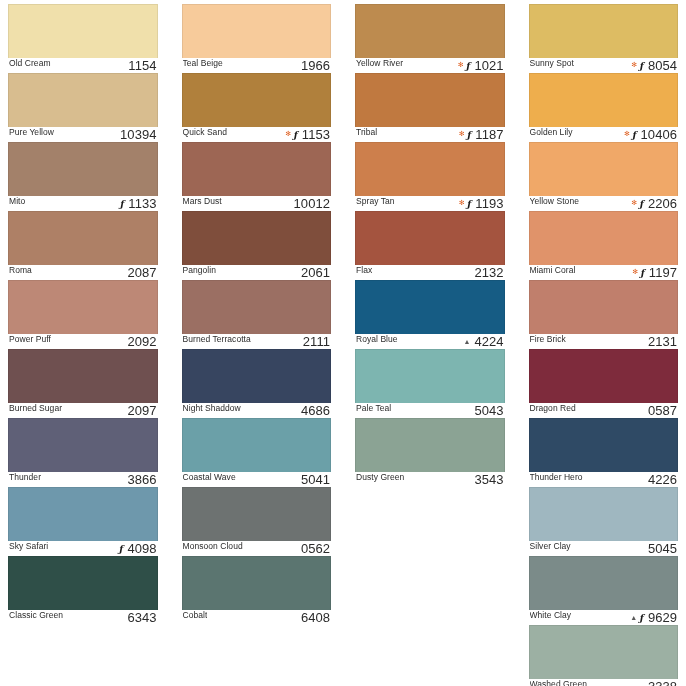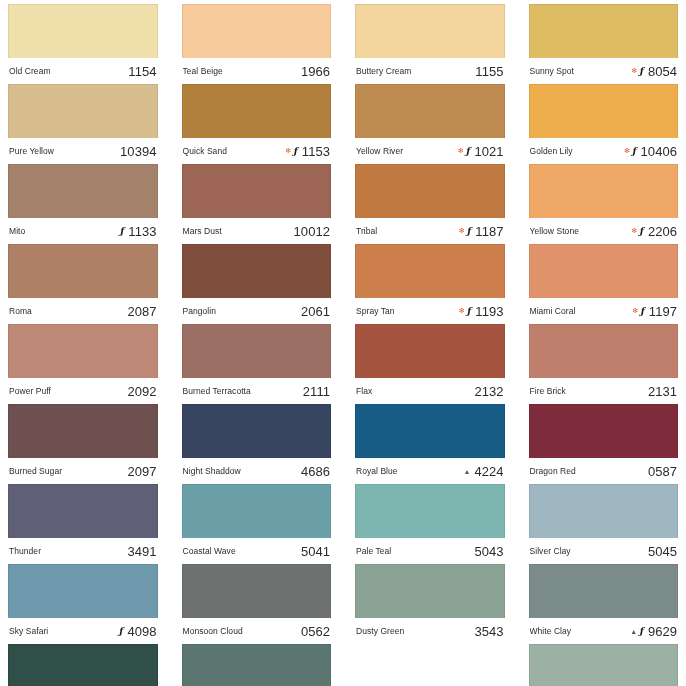--- a/index.html
+++ b/index.html
@@ -19,22 +19,21 @@
   .col { display: flex; flex-direction: column; }
   .swatch-cell { display: flex; flex-direction: column; }
   .chip {
     height: 54px;
     width: 100%;
     border: 1px solid rgba(0,0,0,0.07);
     border-bottom: none;
   }
   .label-row {
     display: flex;
-    align-items: center;
-    height: 26px;
+    height: 15px;
     padding: 0 1px;
     font-size: 8.5px;
     color: #2b2b2b;
     letter-spacing: 0.05px;
     white-space: nowrap;
     overflow: hidden;
   }
   .cname { flex: 0 1 auto; overflow: hidden; text-overflow: clip; }
   .spacer { flex: 1 1 auto; }
   .icons {
@@ -106,21 +105,21 @@
           <span class="cname">Burned Sugar</span>
           <span class="spacer"></span>
           <span class="code">2097</span>
         </div>
       </div>
       <div class="swatch-cell">
         <div class="chip" style="background: rgb(95, 96, 119);"></div>
         <div class="label-row">
           <span class="cname">Thunder</span>
           <span class="spacer"></span>
-          <span class="code">3491</span>
+          <span class="code">3866</span>
         </div>
       </div>
       <div class="swatch-cell">
         <div class="chip" style="background: rgb(110, 152, 172);"></div>
         <div class="label-row">
           <span class="cname">Sky Safari</span>
           <span class="spacer"></span>
           <span class="icons">
             <span class="ic-f">ƒ</span>
           </span>
@@ -209,28 +208,20 @@
         <div class="chip" style="background: rgb(91, 117, 112);"></div>
         <div class="label-row">
           <span class="cname">Cobalt</span>
           <span class="spacer"></span>
           <span class="code">6408</span>
         </div>
       </div>
     </div>
     <div class="col">
       <div class="swatch-cell">
-        <div class="chip" style="background: rgb(242, 212, 157);"></div>
-        <div class="label-row">
-          <span class="cname">Buttery Cream</span>
-          <span class="spacer"></span>
-          <span class="code">1155</span>
-        </div>
-      </div>
-      <div class="swatch-cell">
         <div class="chip" style="background: rgb(189, 139, 79);"></div>
         <div class="label-row">
           <span class="cname">Yellow River</span>
           <span class="spacer"></span>
           <span class="icons">
             <span class="ic-star">✻</span>
             <span class="ic-f">ƒ</span>
           </span>
           <span class="code">1021</span>
         </div>
@@ -351,20 +342,28 @@
           <span class="spacer"></span>
           <span class="code">2131</span>
         </div>
       </div>
       <div class="swatch-cell">
         <div class="chip" style="background: rgb(126, 43, 60);"></div>
         <div class="label-row">
           <span class="cname">Dragon Red</span>
           <span class="spacer"></span>
           <span class="code">0587</span>
+        </div>
+      </div>
+      <div class="swatch-cell">
+        <div class="chip" style="background: rgb(47, 74, 101);"></div>
+        <div class="label-row">
+          <span class="cname">Thunder Hero</span>
+          <span class="spacer"></span>
+          <span class="code">4226</span>
         </div>
       </div>
       <div class="swatch-cell">
         <div class="chip" style="background: rgb(159, 183, 192);"></div>
         <div class="label-row">
           <span class="cname">Silver Clay</span>
           <span class="spacer"></span>
           <span class="code">5045</span>
         </div>
       </div>

